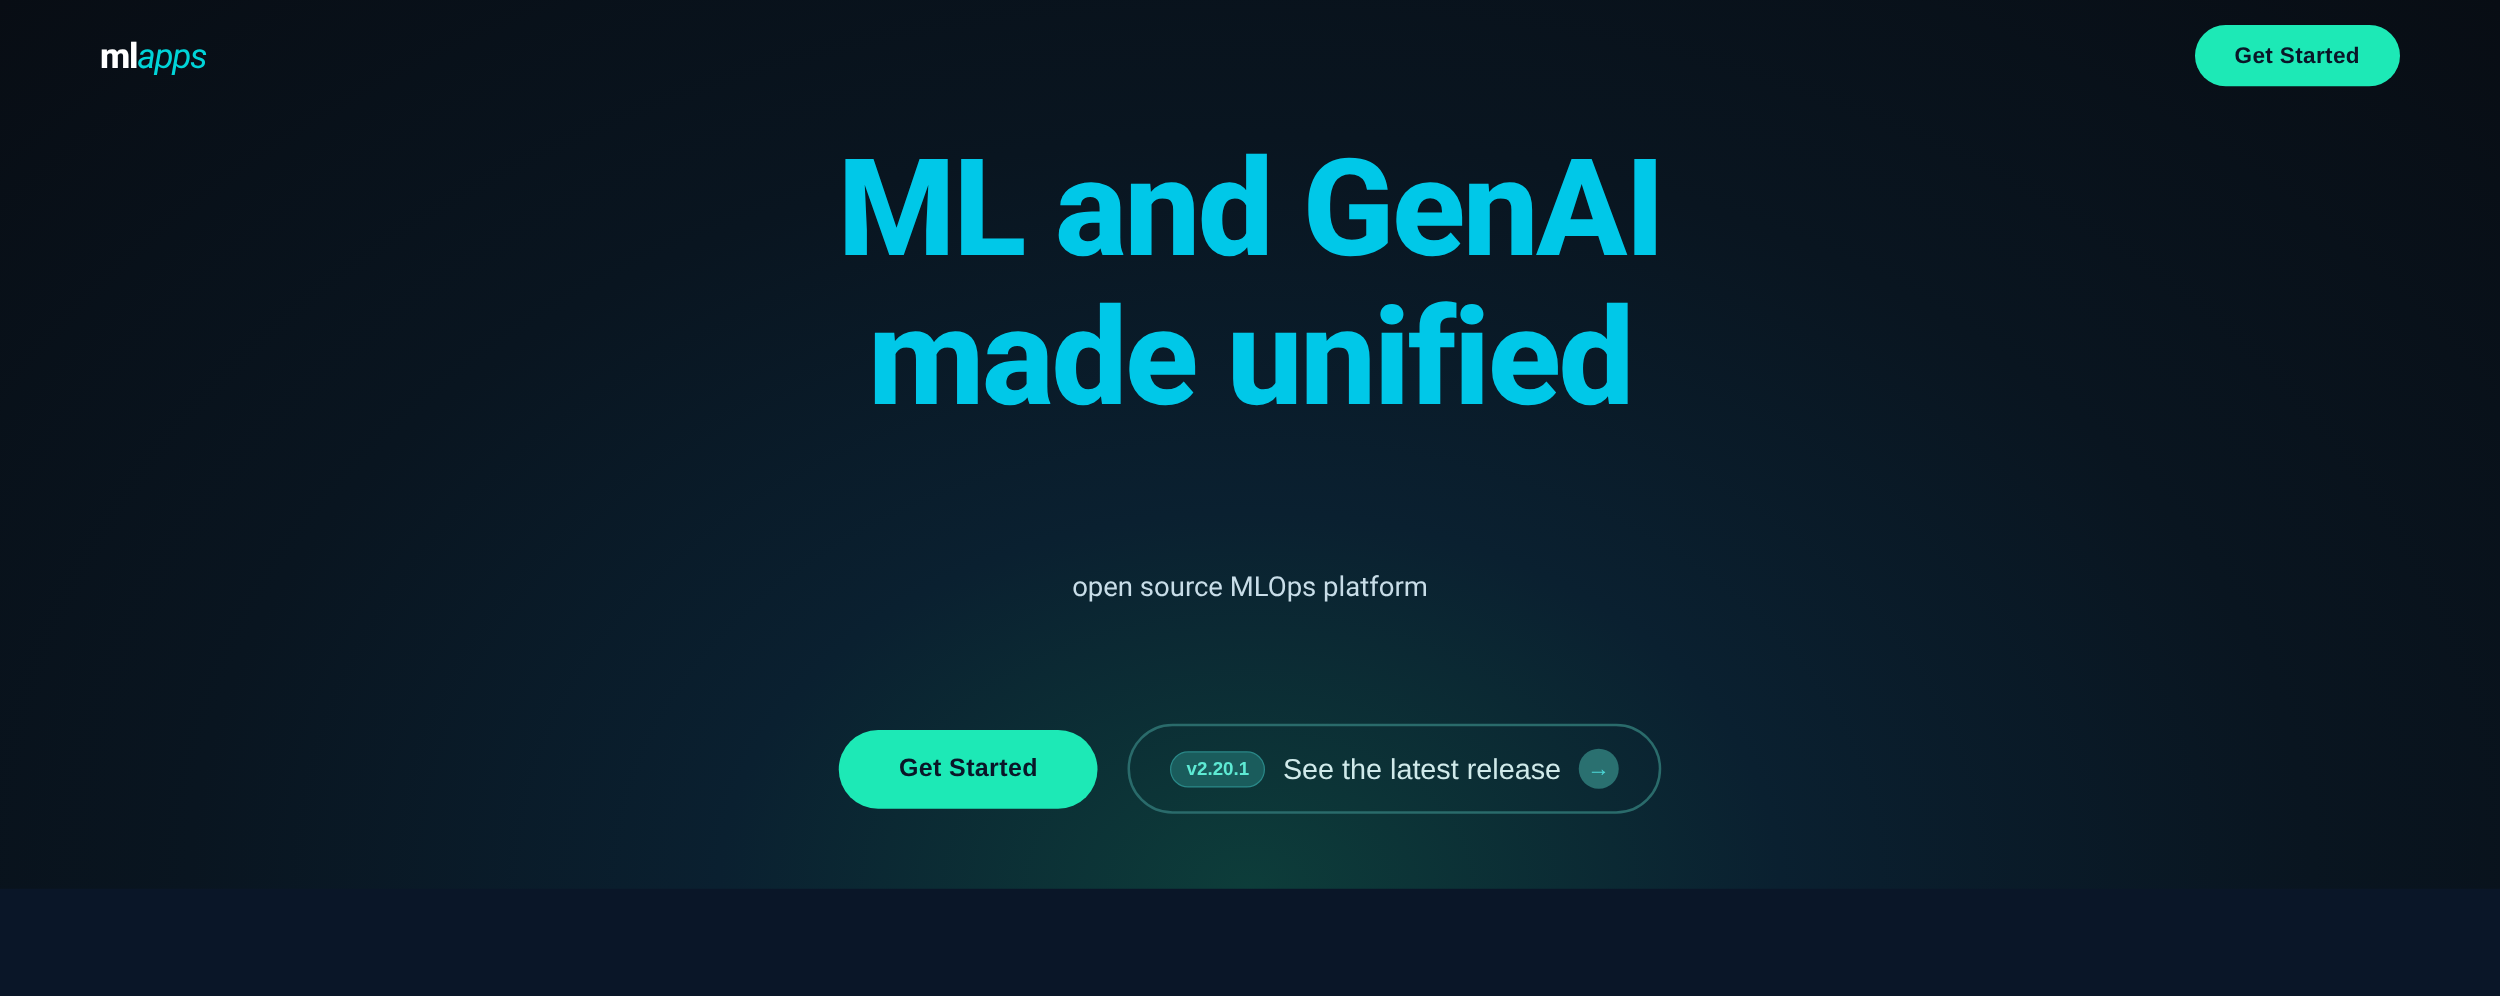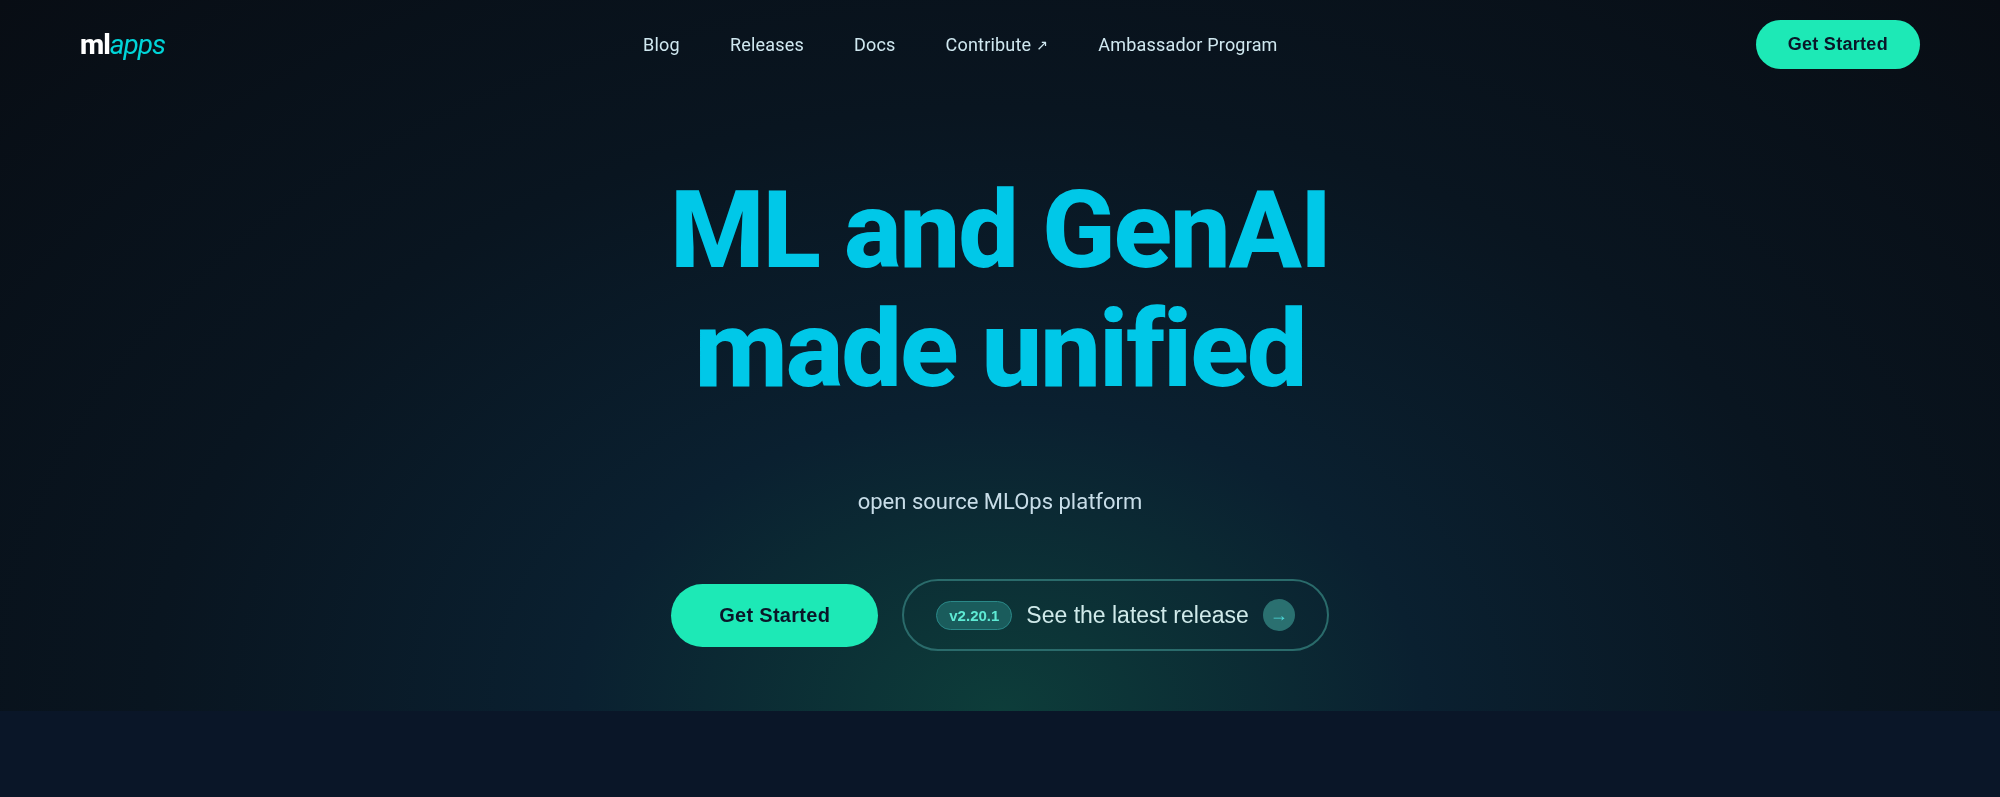--- a/index.html
+++ b/index.html
@@ -95,21 +95,21 @@
       cursor: pointer;
       letter-spacing: 0.3px;
     }
 
     
     .hero {
       flex: 1;
       display: flex;
       flex-direction: column;
       align-items: center;
-      justify-content: flex-end;
+      justify-content: space-between;
       text-align: center;
       padding: 20px 80px 60px;
       position: relative;
     }
 
     .hero-title {
       font-size: 108px;
       font-weight: 800;
       color: #00c8e8;
       line-height: 1.1;
@@ -189,40 +189,20 @@
 <body>
 
 <div class="page-wrapper">
 
   <nav class="navbar">
     <a class="logo" href="#">
       <span class="logo-ml">ml</span>
         <span class="logo-flow">apps</span>
     </a>
 
-    <ul class="nav-links">
-      <li>
-        <a href="#">Blog</a>
-      </li>
-      <li>
-        <a href="#">Releases</a>
-      </li>
-      <li>
-        <a href="#">Docs</a>
-      </li>
-      <li>
-        <a href="#" class="contribute-link">
-          <span>Contribute</span>
-          <span class="external-icon">↗</span>
-        </a>
-      </li>
-      <li>
-        <a href="#">Ambassador Program</a>
-      </li>
-    </ul>
 
     <button class="get-started-btn-nav">Get Started</button>
   </nav>
 
   <section class="hero">
     <h1 class="hero-title">
       <span>ML and GenAI</span><br>
       <span>made unified</span>
     </h1>
 

